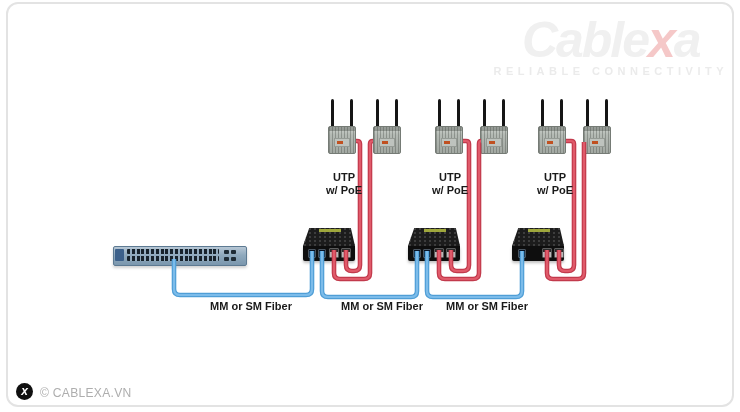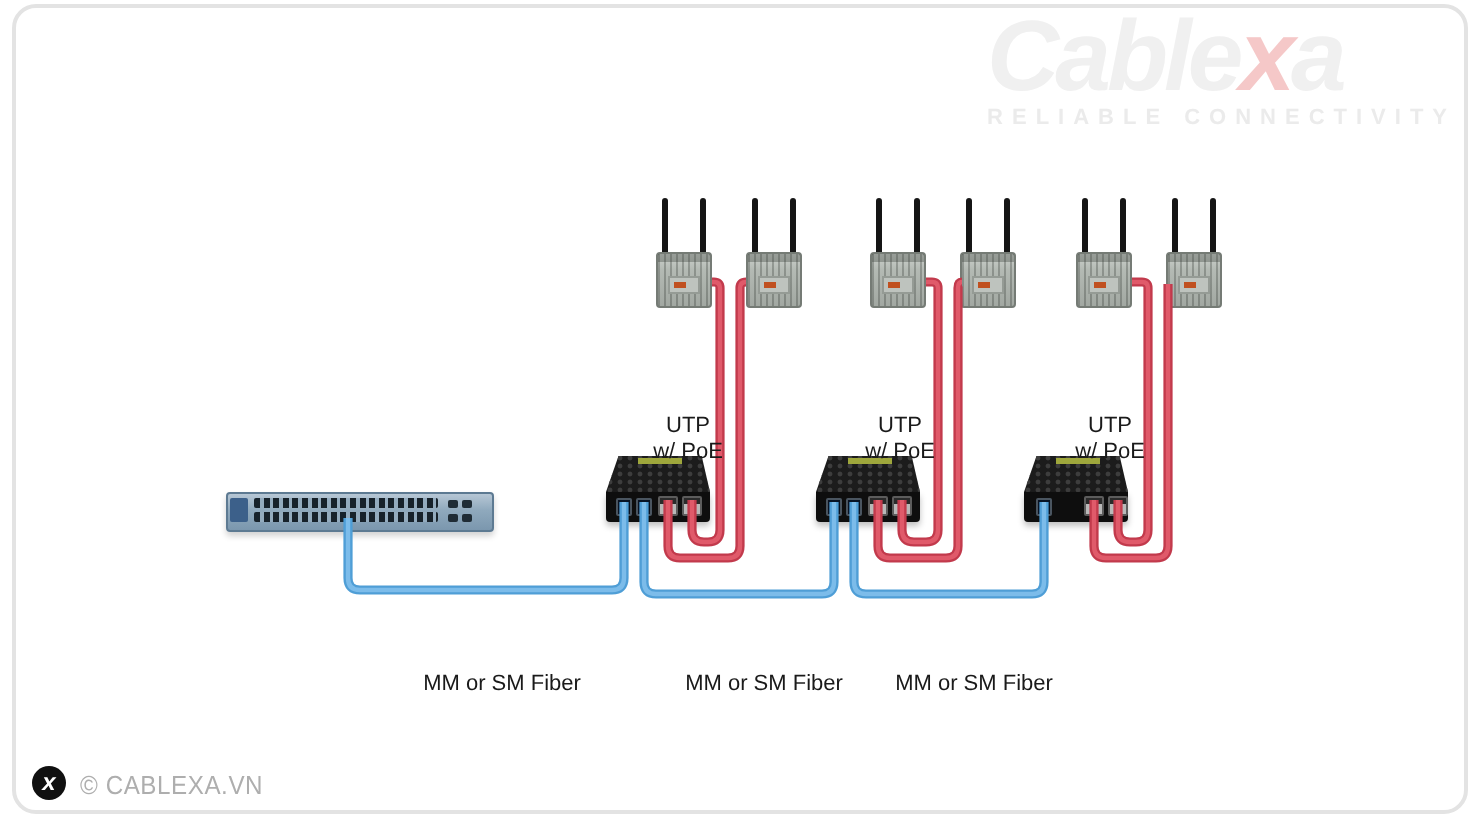--- a/index.html
+++ b/index.html
@@ -7,35 +7,35 @@
     position:relative;width:740px;height:412px;overflow:hidden;
     font-family:"Liberation Sans",sans-serif;background:#ffffff;
   }
   
   .frame{
     position:absolute;left:6px;top:2px;right:6px;bottom:5px;
     border:2px solid #e3e3e3;border-radius:12px;pointer-events:none;
   }
 
   
-  .brand{position:absolute;top:6px;right:12px;text-align:left;}
+  .brand{position:absolute;top:18px;right:12px;text-align:center;}
   .brand .word{
     font-size:50px;font-weight:bold;font-style:italic;line-height:44px;
     letter-spacing:-2px;color:var(--logo-gray,#f0f0f0);white-space:nowrap;
   }
   .brand .word .x{color:var(--logo-x-pink,#f5c8c8);}
   .brand .tagline{
     margin-top:3px;font-size:11px;font-weight:bold;letter-spacing:4.5px;
     color:#ebebeb;white-space:nowrap;
   }
 
   
   .lbl{
-    position:absolute;color:#1a1a1a;font-weight:normal;font-size:11px;
-    text-align:center;line-height:13px;white-space:nowrap;margin-top:36px;
+    position:absolute;color:#1a1a1a;font-weight:bold;font-size:11px;
+    text-align:center;line-height:13px;white-space:nowrap;
   }
 
   
   .switch-body{
     position:absolute;left:113px;top:246px;width:132px;height:18px;
     background:linear-gradient(180deg,#b7c7d5 0%,#8fa9bd 45%,#7b97ae 100%);
     border:1px solid #5d7a92;border-radius:2px;
     box-shadow:0 2px 3px rgba(0,0,0,0.18);
   }
   .sw-logo{position:absolute;left:1px;top:2px;width:9px;height:12px;background:#3c608a;border-radius:1px;}

